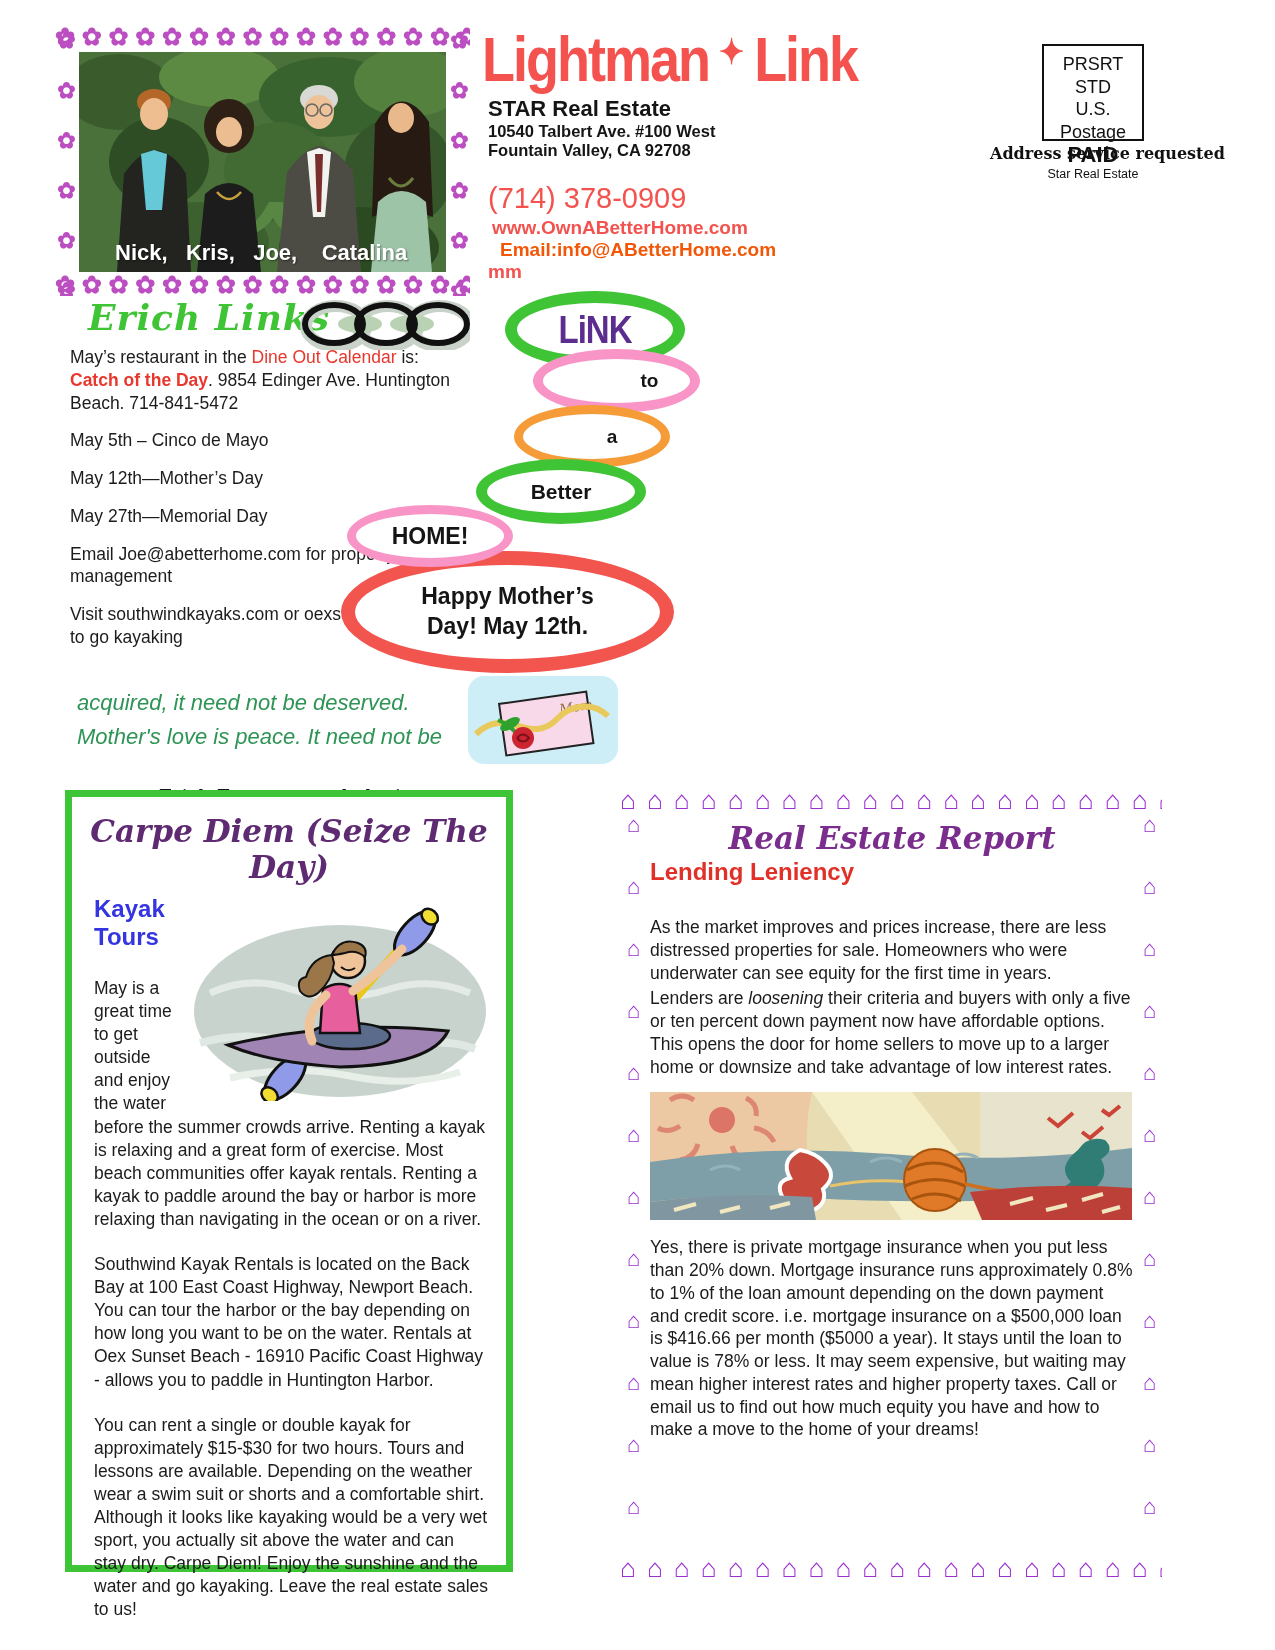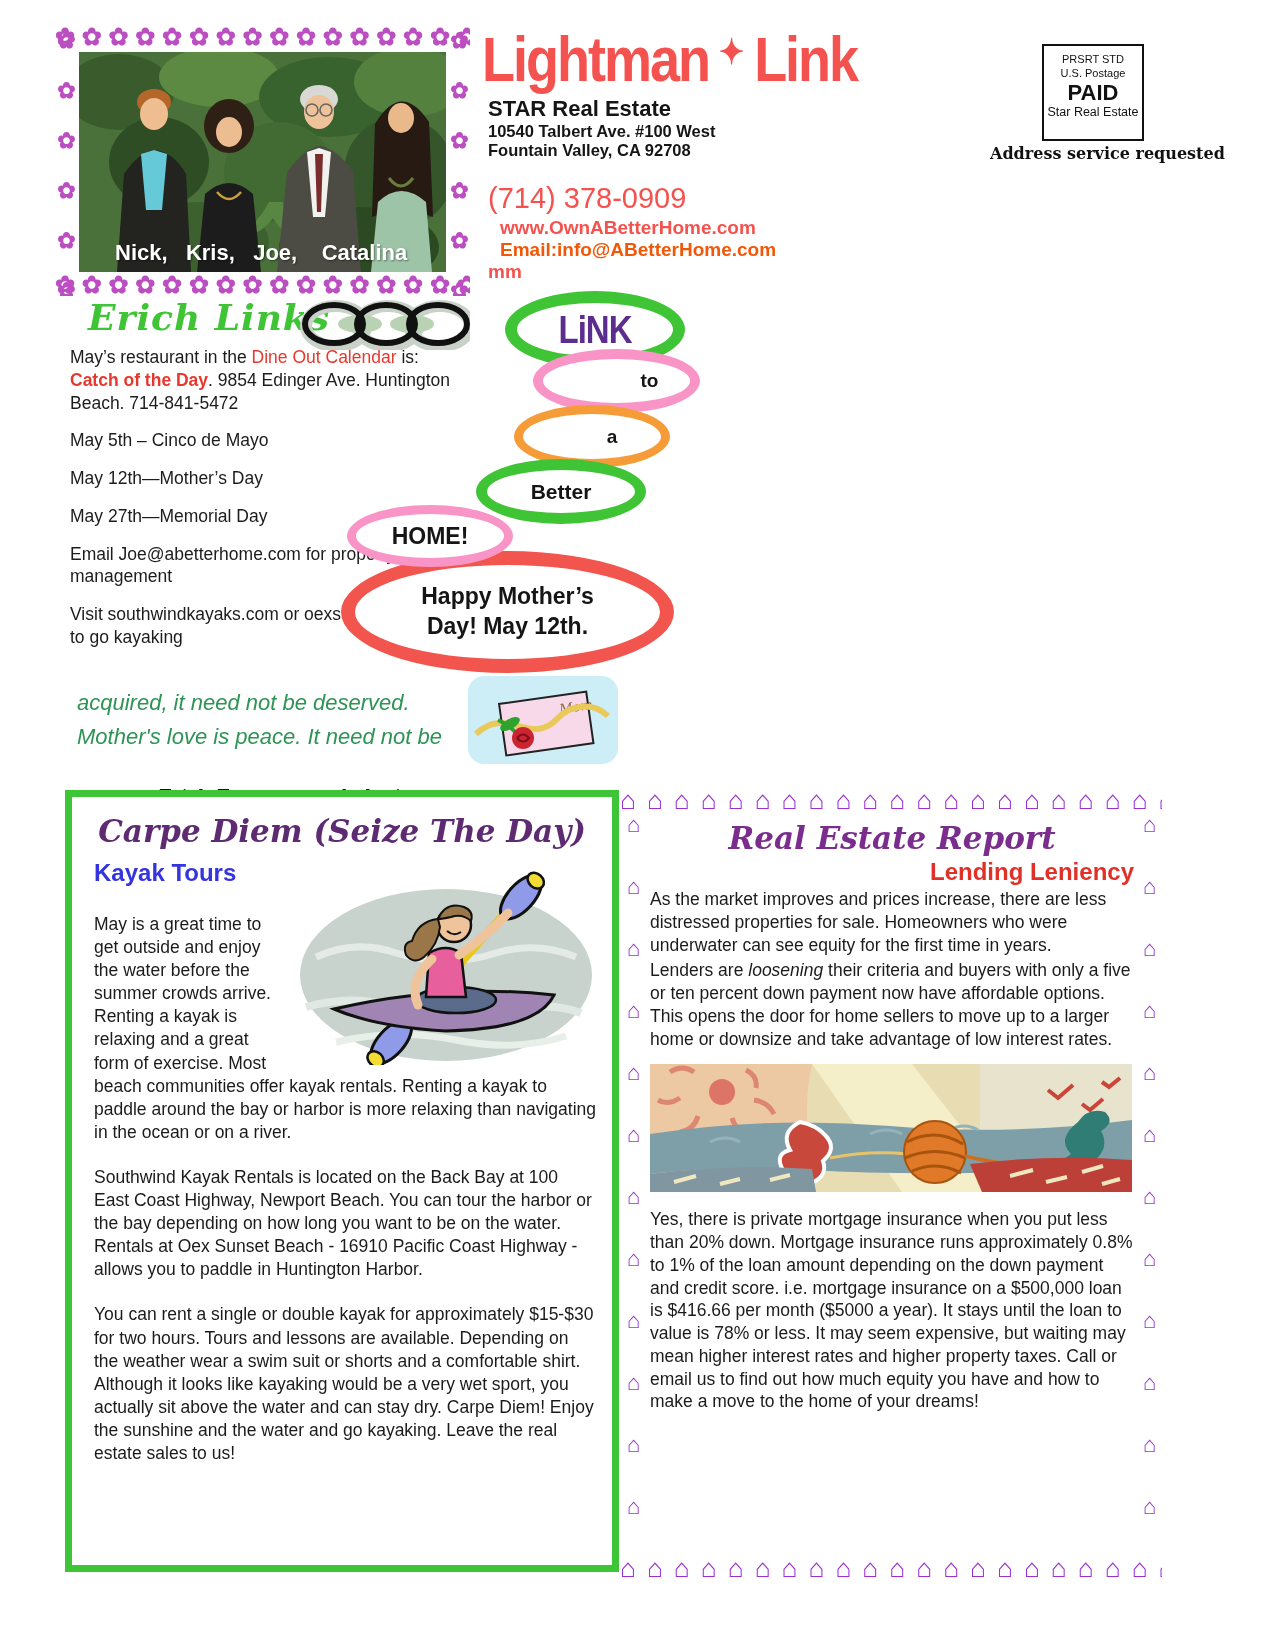--- a/index.html
+++ b/index.html
@@ -21,28 +21,28 @@
     font-size:22px; white-space:pre; text-shadow:1px 1px 2px rgba(0,0,0,.45);
   }
   
   .logo { position:absolute; left:482px; top:22px; color:#f4524e; font-weight:bold;
           font-size:54px; letter-spacing:-2px; transform:scaleY(1.18); transform-origin:top left; white-space:nowrap; }
   .logo .logo-star { font-size:30px; vertical-align:14px; letter-spacing:0; padding:0 10px; }
   .mast-block { position:absolute; left:488px; top:96px; }
   .company-name { font-size:22px; font-weight:bold; color:#151515; }
   .addr-line { font-size:16.5px; font-weight:bold; color:#151515; line-height:1.18; }
   .phone { font-size:29px; font-weight:normal; color:#f4524e; margin-top:21px; }
-  .web   { font-size:19px; font-weight:bold; color:#f4524e; margin-left:12px; margin-top:2px; }
+  .web   { font-size:19px; font-weight:bold; color:#f4524e; margin-left:4px; margin-top:2px; }
   .email { font-size:19px; font-weight:bold; color:#f25708; margin-left:12px; }
   .stray { font-size:19px; font-weight:bold; color:#f4524e; }
   .postage-box {
     position:absolute; left:1042px; top:44px; width:98px; height:86px;
     border:2px solid #111; text-align:center; padding-top:7px; box-sizing:content-box;
   }
-  .postage-box .pl { font-size:11px; color:#111; line-height:1.25; }
+  .postage-box .pl { font-size:18px; color:#111; line-height:1.25; }
   .postage-box .paid { font-size:22px; font-weight:bold; color:#111; line-height:1.1; }
   .postage-box .pl4 { font-size:12.5px; color:#111; }
   .service-note { position:absolute; left:990px; top:144px; font-family:"DejaVu Serif",serif;
                   font-weight:bold; font-size:16px; color:#111; }
   
   .oval { position:absolute; border-radius:50%; background:#fff; box-sizing:border-box;
           display:flex; align-items:center; justify-content:center; font-weight:bold; color:#151515; }
   .oval-0 { left:513px; top:242px; width:170px; height:61px; border:10px solid #f2554e; z-index:1; font-size:20px; }
   .oval-1 { left:505px; top:291px; width:180px; height:77px; border:12px solid #3fc435; z-index:2; }
   .oval-1 span { color:#5b2d8e; font-size:33px; font-weight:bold; letter-spacing:-1px; transform:scaleY(1.15); }
@@ -61,38 +61,38 @@
   .links-block p { margin:0 0 15px 0; }
   .red-text { color:#e8372c; }
   .red-bold { color:#e8372c; font-weight:bold; }
   
   .quote { position:absolute; left:77px; top:686px; width:420px; font-style:italic;
            font-size:22px; color:#2e9455; line-height:1.55; }
   .quote-attr { position:absolute; left:145px; top:753px; font-family:"DejaVu Serif",serif;
                 font-style:italic; font-size:19px; color:#151515;margin-top:32px; }
   .mom-card { position:absolute; left:468px; top:676px; }
   
-  .green-box { position:absolute; left:65px; top:790px; width:554px; height:782px;
+  .green-box { position:absolute; left:65px; top:790px; width:448px; height:782px;
                border:7px solid #3dc437; box-sizing:border-box; padding:8px 16px 0 16px; background:#fff; }
   .cd-heading { text-align:center; font-family:"DejaVu Serif",serif; font-style:italic; font-weight:bold;
                 font-size:31px; color:#5e2b72; margin:8px 0 4px 0; }
   .kayak-img { float:right; width:300px; height:208px; margin:4px 0 6px 10px; }
   .kt-heading { font-size:24px; font-weight:bold; color:#3434e0; margin:10px 0 26px 6px; }
   .green-box p { font-size:17.5px; line-height:1.32; color:#1b1b1b; margin:0 0 22px 6px; }
   
   .purple-box { position:absolute; left:620px; top:788px; width:542px; height:794px; background:#fff; }
   .house-strip { position:absolute; color:#9b30d0; font-weight:bold; overflow:hidden; white-space:nowrap; }
   .hs-top    { left:0; top:0; width:100%; height:26px; font-size:26px; line-height:24px; letter-spacing:2px; text-align:center; }
   .hs-bottom { left:0; bottom:0; width:100%; height:26px; font-size:26px; line-height:24px; letter-spacing:2px; text-align:center; }
   .hs-left   { left:0; top:24px; bottom:24px; width:26px; writing-mode:vertical-rl; text-orientation:upright; font-size:22px; letter-spacing:6px; }
   .hs-right  { right:0; top:24px; bottom:24px; width:26px; writing-mode:vertical-rl; text-orientation:upright; font-size:22px; letter-spacing:6px; }
   .purple-content { position:absolute; left:30px; right:28px; top:26px; }
   .rer-heading { text-align:center; font-family:"DejaVu Serif",serif; font-style:italic; font-weight:bold;
                  font-size:31px; color:#7b2d8e; margin:6px 0 0 0; }
-  .ll-heading { text-align:right; font-size:24px; font-weight:bold; color:#e03028; margin:2px 0 2px 0; }
+  .ll-heading { text-align:left; font-size:24px; font-weight:bold; color:#e03028; margin:2px 0 30px 0; }
   .purple-content p { font-size:17.5px; line-height:1.3; color:#1b1b1b; margin:0 0 3px 0; }
   .art-strip { margin:14px 0 16px 0; width:482px; height:128px; }
   .italic { font-style:italic; }
 </style>
 </head>
 <body>
 
 <div class="page">
 
   <div class="photo-frame">

